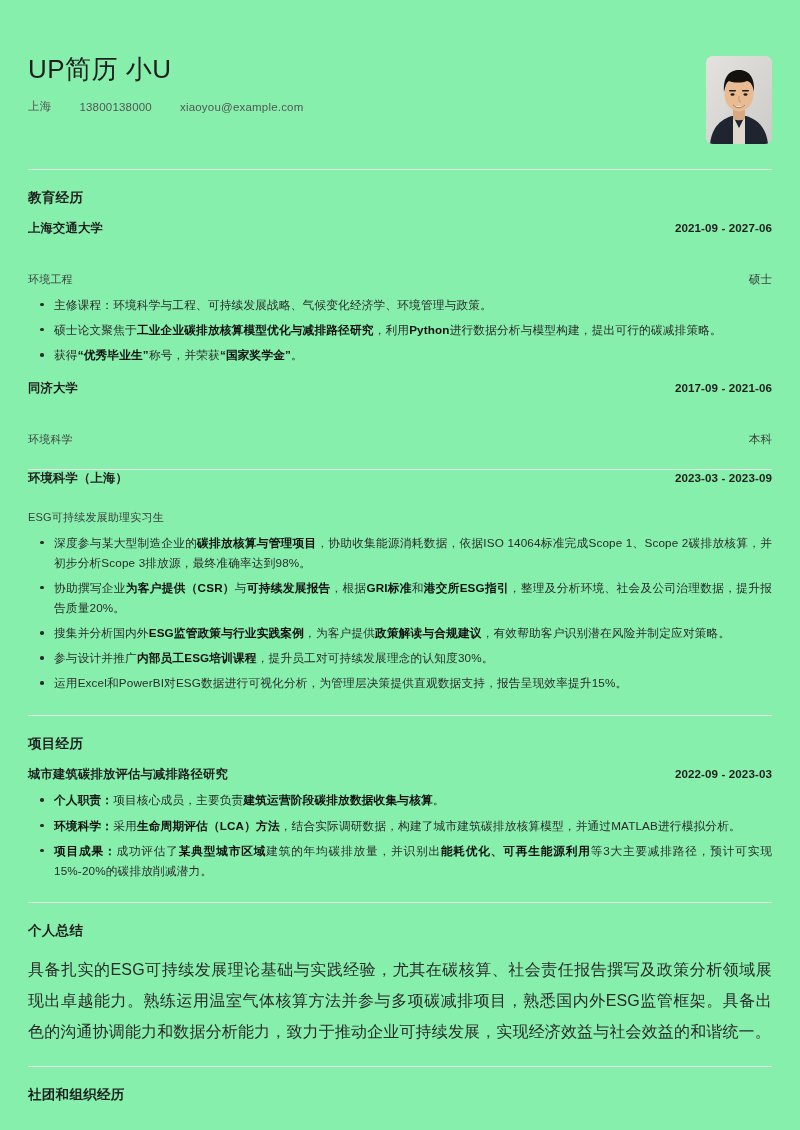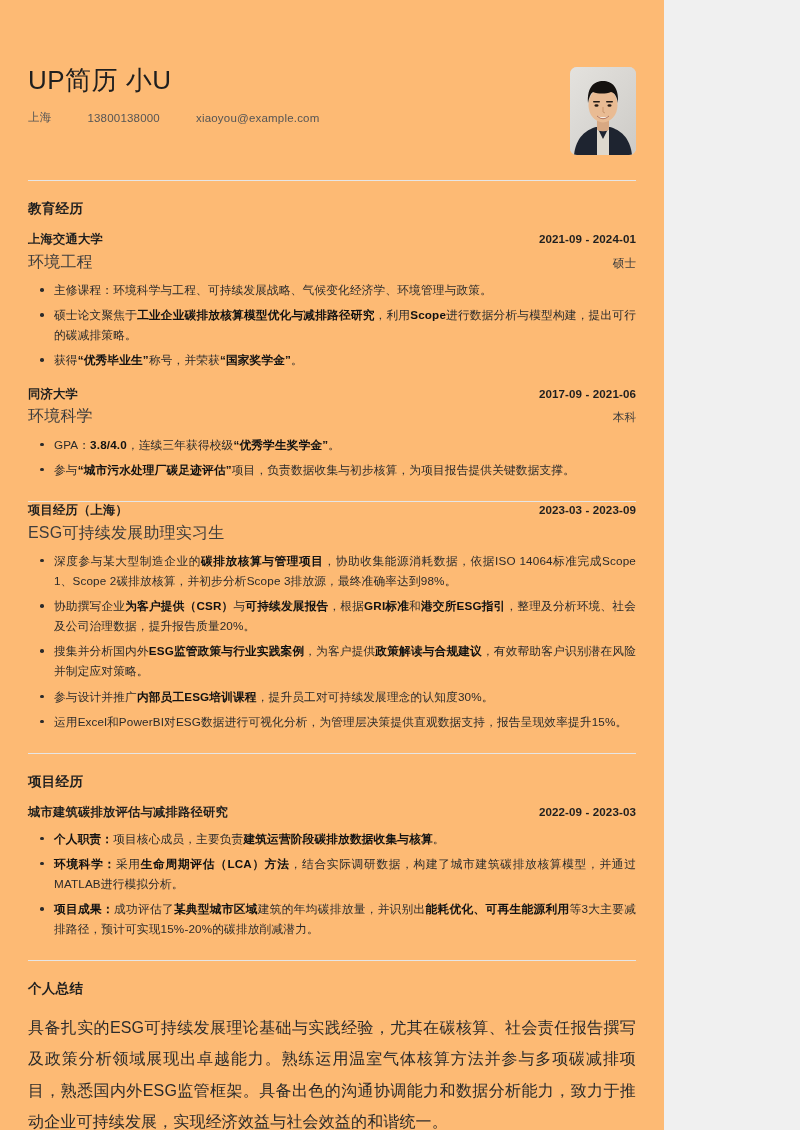--- a/index.html
+++ b/index.html
@@ -6,26 +6,26 @@
     margin: 0;
     padding: 0;
     background: #f0f0f0;
   }
   body {
     font-family: "Liberation Sans", "DejaVu Sans", sans-serif;
     -webkit-font-smoothing: antialiased;
   }
   #page {
     position: relative;
-    width: 664px;
+    width: 800px;
     height: 1130px;
-    background: #fdba74;
+    background: #86efac;
     overflow: hidden;
     box-sizing: border-box;
-    padding: 15px 28px;
+    padding: 4px 28px;
   }
 
   
   .header {
     display: flex;
     align-items: flex-start;
     justify-content: space-between;
     padding-top: 40px;
     padding-bottom: 6px;
   }
@@ -34,21 +34,21 @@
     font-size: 26px;
     font-weight: 400;
     color: #1f1f1f;
     letter-spacing: .5px;
     line-height: 1.2;
     margin: 0 0 14px 0;
   }
   .contact-row {
     display: flex;
     align-items: center;
-    gap: 36px;
+    gap: 28px;
     font-size: 11.5px;
     color: #555555;
     letter-spacing: .2px;
   }
   .contact-item { white-space: nowrap; }
 
   .avatar {
     width: 66px;
     height: 88px;
     border-radius: 7px;
@@ -90,28 +90,29 @@
     letter-spacing: .2px;
   }
   .entry-date {
     font-size: 11.6px;
     font-weight: bold;
     color: #1f1f1f;
     white-space: nowrap;
     letter-spacing: .1px;
   }
   .entry-sub {
-    font-size: 16px;
+    font-size: 11px;
     color: #3d3d3d;
     letter-spacing: .2px;
   }
   .entry-degree {
     font-size: 11.6px;
     color: #3d3d3d;
     white-space: nowrap;
+    margin-top: 32px;
   }
   .entry-subrow { margin-top: 1px; }
 
   ul.bullets {
     list-style: none;
     margin: 7px 0 0 0;
     padding: 0;
   }
   ul.bullets li {
     position: relative;
@@ -194,55 +195,51 @@
     </div>
   </div>
 
   <div class="section">
     <div class="divider"></div>
     <div class="section-title">教育经历</div>
 
     <div class="entry">
       <div class="entry-row">
         <span class="entry-org">上海交通大学</span>
-        <span class="entry-date">2021-09 - 2024-01</span>
+        <span class="entry-date">2021-09 - 2027-06</span>
       </div>
       <div class="entry-row entry-subrow">
         <span class="entry-sub">环境工程</span>
         <span class="entry-degree">硕士</span>
       </div>
       <ul class="bullets">
           <li><span>主修课程：环境科学与工程、可持续发展战略、气候变化经济学、环境管理与政策。</span></li>
-          <li><span>硕士论文聚焦于</span><b>工业企业碳排放核算模型优化与减排路径研究</b><span>，利用</span><b>Scope</b><span>进行数据分析与模型构建，提出可行的碳减排策略。</span></li>
+          <li><span>硕士论文聚焦于</span><b>工业企业碳排放核算模型优化与减排路径研究</b><span>，利用</span><b>Python</b><span>进行数据分析与模型构建，提出可行的碳减排策略。</span></li>
           <li><span>获得</span><b>“优秀毕业生”</b><span>称号，并荣获</span><b>“国家奖学金”</b><span>。</span></li>
         </ul>
     </div>
 
     <div class="entry">
       <div class="entry-row">
         <span class="entry-org">同济大学</span>
         <span class="entry-date">2017-09 - 2021-06</span>
       </div>
       <div class="entry-row entry-subrow">
         <span class="entry-sub">环境科学</span>
         <span class="entry-degree">本科</span>
       </div>
-      <ul class="bullets">
-          <li><span>GPA：</span><b>3.8/4.0</b><span>，连续三年获得校级</span><b>“优秀学生奖学金”</b><span>。</span></li>
-          <li><span>参与</span><b>“城市污水处理厂碳足迹评估”</b><span>项目，负责数据收集与初步核算，为项目报告提供关键数据支撑。</span></li>
-        </ul>
     </div>
   </div>
 
   <div class="section">
     <div class="divider"></div>
 
     <div class="entry">
       <div class="entry-row">
-        <span class="entry-org">项目经历（上海）</span>
+        <span class="entry-org">环境科学（上海）</span>
         <span class="entry-date">2023-03 - 2023-09</span>
       </div>
       <div class="entry-row entry-subrow">
         <span class="entry-sub">ESG可持续发展助理实习生</span>
         <span class="entry-degree"></span>
       </div>
       <ul class="bullets">
           <li><span>深度参与某大型制造企业的</span><b>碳排放核算与管理项目</b><span>，协助收集能源消耗数据，依据ISO 14064标准完成Scope 1、Scope 2碳排放核算，并初步分析Scope 3排放源，最终准确率达到98%。</span></li>
           <li><span>协助撰写企业</span><b>为客户提供（CSR）</b><span>与</span><b>可持续发展报告</b><span>，根据</span><b>GRI标准</b><span>和</span><b>港交所ESG指引</b><span>，整理及分析环境、社会及公司治理数据，提升报告质量20%。</span></li>
           <li><span>搜集并分析国内外</span><b>ESG监管政策与行业实践案例</b><span>，为客户提供</span><b>政策解读与合规建议</b><span>，有效帮助客户识别潜在风险并制定应对策略。</span></li>

